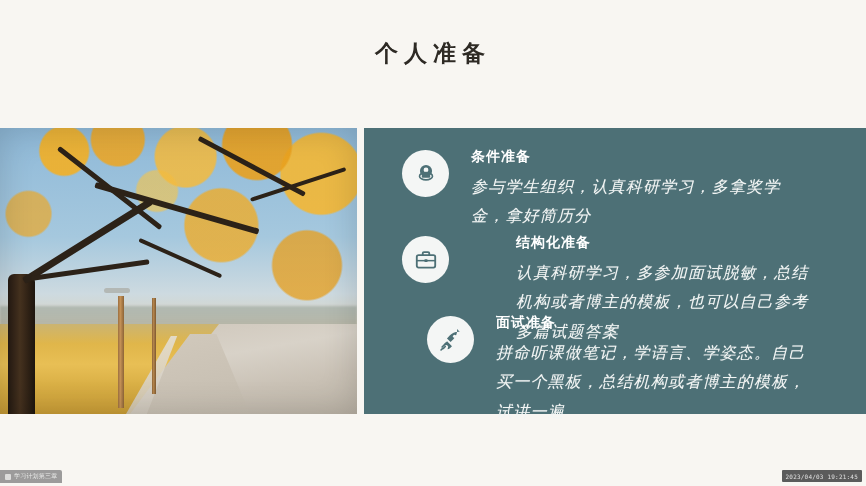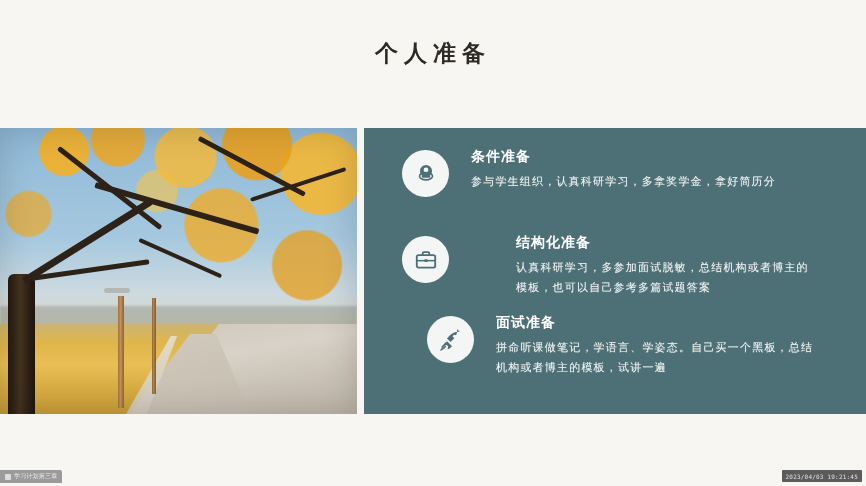--- a/index.html
+++ b/index.html
@@ -151,21 +151,22 @@
   .item-heading {
     font-size: 14px;
     font-weight: 700;
     color: #ffffff;
     letter-spacing: 1px;
     margin-bottom: 7px;
     line-height: 1.2;
   }
   .item-body {
     font-family: "DejaVu Serif", "Liberation Serif", serif;
-    font-size: 11px;
+    font-style: italic;
+    font-size: 16px;
     line-height: 1.85;
     letter-spacing: 1.2px;
     color: #f2f5f4;
     text-shadow: 0 0 1px rgba(255,255,255,0.35);
   }
 
   
   #bottom-left-badge {
     position: absolute;
     left: 0;

